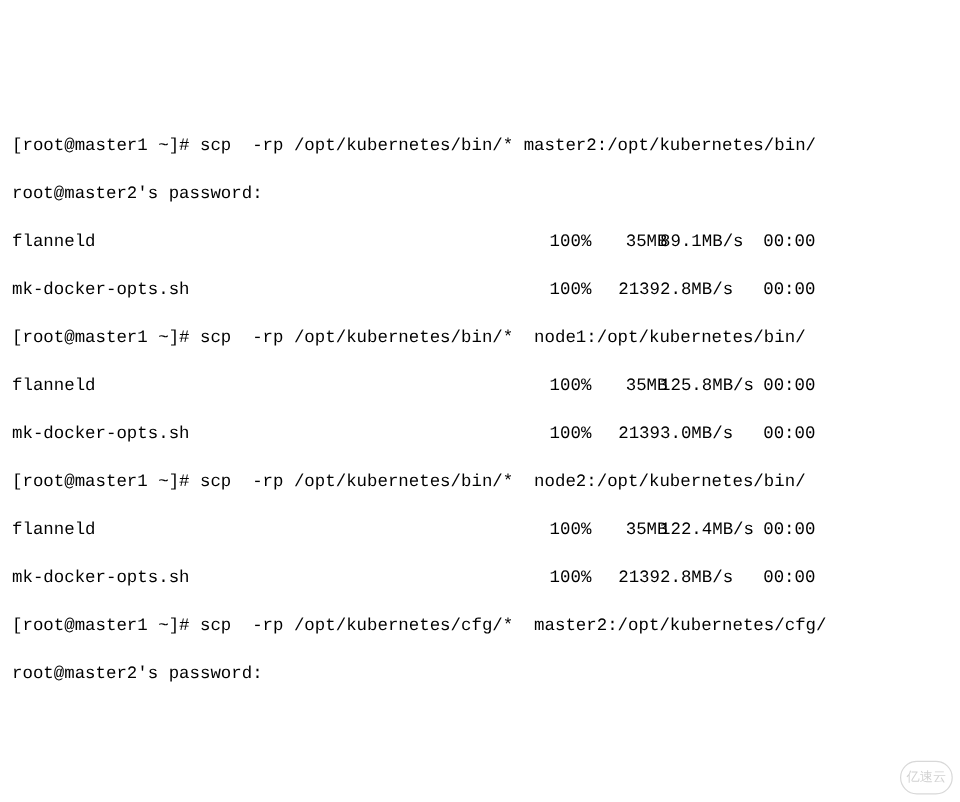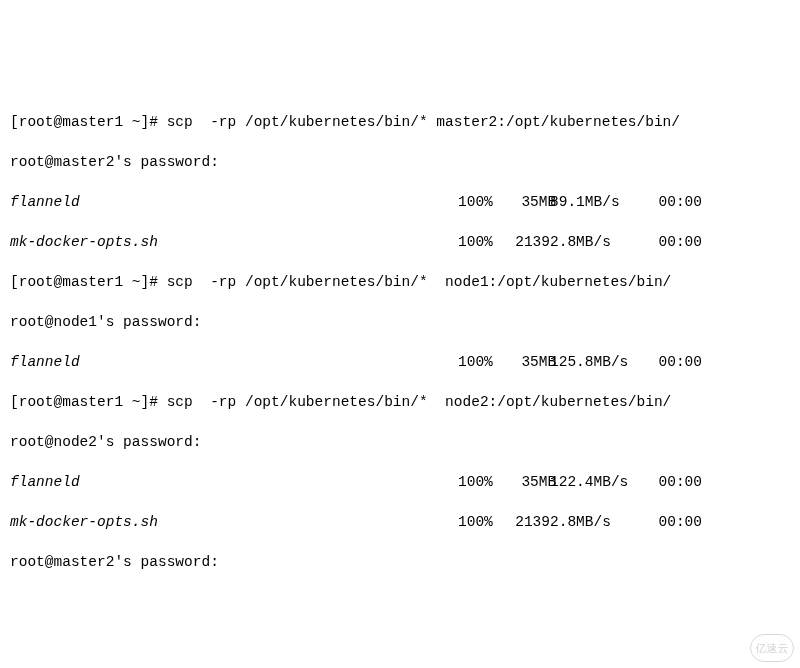--- a/index.html
+++ b/index.html
@@ -11,25 +11,25 @@
       color: #000000;
       padding: 12px 10px;
       white-space: pre;
       width: 800px;
       height: 668px;
       overflow: hidden;
       position: relative;
     }
     .prompt-line { white-space: pre; }
     .transfer-line { white-space: pre; display: block; }
-    .filename { display: inline-block; width: 448px; font-style: italic; }
+    .filename { display: inline-block; width: 448px; }
     .pct { display: inline-block; width: 46px; }
     .size { display: inline-block; width: 46px; text-align: right; }
     .rate { display: inline-block; width: 86px; text-align: left; }
-    .eta { display: inline-block; width: 66px; text-align: right; }
+    .eta { display: inline-block; width: 66px; text-align: left; }
     .watermark {
       position: absolute;
       right: 6px;
       bottom: 6px;
       opacity: 0.38;
       font-family: sans-serif;
     }
     .wm-circle {
       display: inline-flex;
       align-items: center;
@@ -47,26 +47,26 @@
 <body>
 
 
 
 <div>
 <div class="prompt-line">[root@master1 ~]# scp  -rp /opt/kubernetes/bin/* master2:/opt/kubernetes/bin/</div>
 <div class="prompt-line">root@master2's password:</div>
 <div class="transfer-line"><span class="filename">flanneld</span><span class="pct">100%</span><span class="size">  35MB</span><span class="rate">89.1MB/s</span><span class="eta">00:00</span></div>
 <div class="transfer-line"><span class="filename">mk-docker-opts.sh</span><span class="pct">100%</span><span class="size"> 2139</span><span class="rate">2.8MB/s</span><span class="eta">00:00</span></div>
 <div class="prompt-line">[root@master1 ~]# scp  -rp /opt/kubernetes/bin/*  node1:/opt/kubernetes/bin/</div>
-<div class="prompt-line">root@node1's password:</div>
 <div class="transfer-line"><span class="filename">flanneld</span><span class="pct">100%</span><span class="size">  35MB</span><span class="rate">125.8MB/s</span><span class="eta">00:00</span></div>
+<div class="transfer-line"><span class="filename">mk-docker-opts.sh</span><span class="pct">100%</span><span class="size"> 2139</span><span class="rate">3.0MB/s</span><span class="eta">00:00</span></div>
 <div class="prompt-line">[root@master1 ~]# scp  -rp /opt/kubernetes/bin/*  node2:/opt/kubernetes/bin/</div>
-<div class="prompt-line">root@node2's password:</div>
 <div class="transfer-line"><span class="filename">flanneld</span><span class="pct">100%</span><span class="size">  35MB</span><span class="rate">122.4MB/s</span><span class="eta">00:00</span></div>
 <div class="transfer-line"><span class="filename">mk-docker-opts.sh</span><span class="pct">100%</span><span class="size"> 2139</span><span class="rate">2.8MB/s</span><span class="eta">00:00</span></div>
+<div class="prompt-line">[root@master1 ~]# scp  -rp /opt/kubernetes/cfg/*  master2:/opt/kubernetes/cfg/</div>
 <div class="prompt-line">root@master2's password:</div>
 
 
 
 
 
 
 
 
 

